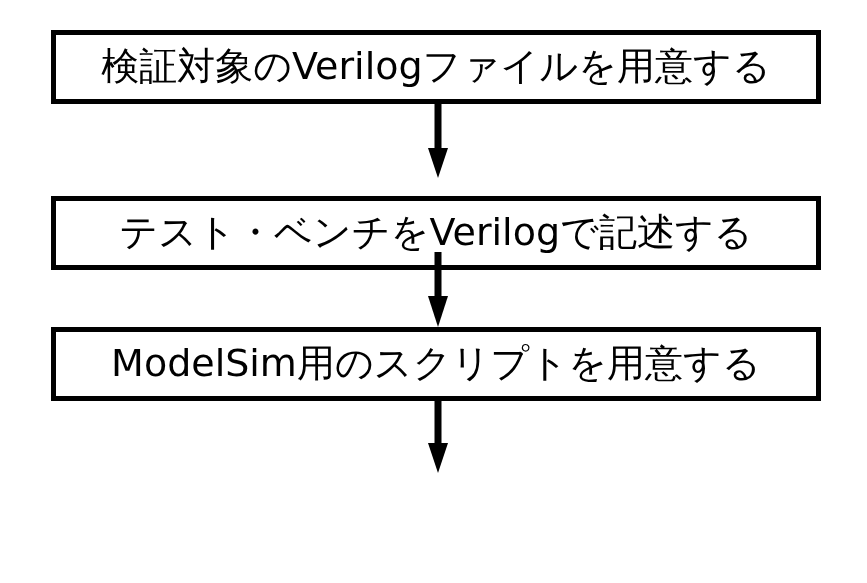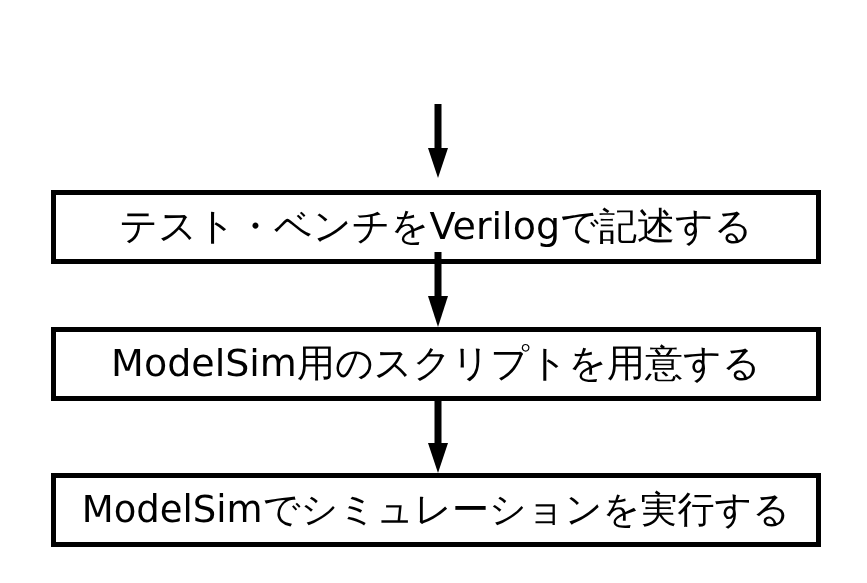--- a/index.html
+++ b/index.html
@@ -41,21 +41,21 @@
     font-size: 38px;
     line-height: 1;
     letter-spacing: 0px;
     white-space: nowrap;
     font-weight: 400;
     color: #000000;
     transform: translateY(-1px);
   }
 
   #node-1 { top: 30px;  }
-  #node-2 { top: 190px; }
+  #node-2 { top: 196px; }
   #node-3 { top: 327px; justify-content: center; }
   #node-4 { top: 473px; }
 
   
   .connector {
     position: absolute;
     left: 424px;            
     width: 28px;
     overflow: visible;
   }
@@ -63,20 +63,23 @@
 
   #arrow-1 { top: 104px; height: 74px; }
   #arrow-2 { top: 252px; height: 75px; }
   #arrow-3 { top: 401px; height: 72px; }
 </style>
 </head>
 <body>
 
 <div id="flowchart">
 
+  <div class="node" id="node-1">
+    <span class="node-label">検証対象のVerilogファイルを用意する</span>
+  </div>
 
   <div class="connector" id="arrow-1">
     <svg width="28" height="74" viewBox="0 0 28 74" aria-hidden="true">
       <rect x="10.5" y="0" width="7" height="46" fill="#000000"></rect>
       <polygon points="4,44 24,44 14,74" fill="#000000"></polygon>
     </svg>
   </div>
 
   <div class="node" id="node-2">
     <span class="node-label">テスト・ベンチをVerilogで記述する</span>
@@ -93,17 +96,14 @@
     <span class="node-label">ModelSim用のスクリプトを用意する</span>
   </div>
 
   <div class="connector" id="arrow-3">
     <svg width="28" height="72" viewBox="0 0 28 72" aria-hidden="true">
       <rect x="10.5" y="0" width="7" height="44" fill="#000000"></rect>
       <polygon points="4,42 24,42 14,72" fill="#000000"></polygon>
     </svg>
   </div>
 
-  <div class="node" id="node-4">
-    <span class="node-label" style="font-size: 37px;">ModelSimでシミュレーションを実行する</span>
-  </div>
 
 </div>
 
 </body></html>

